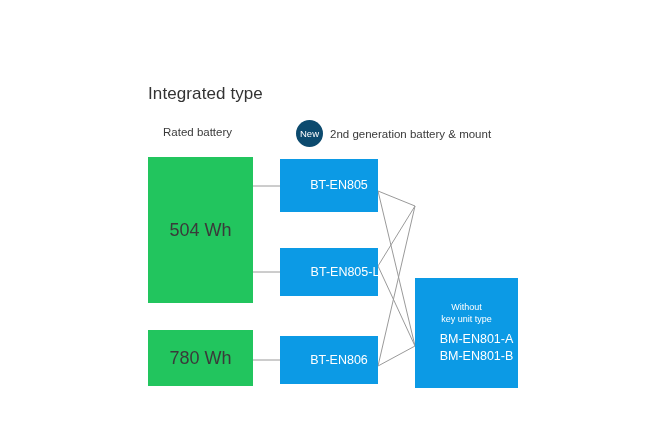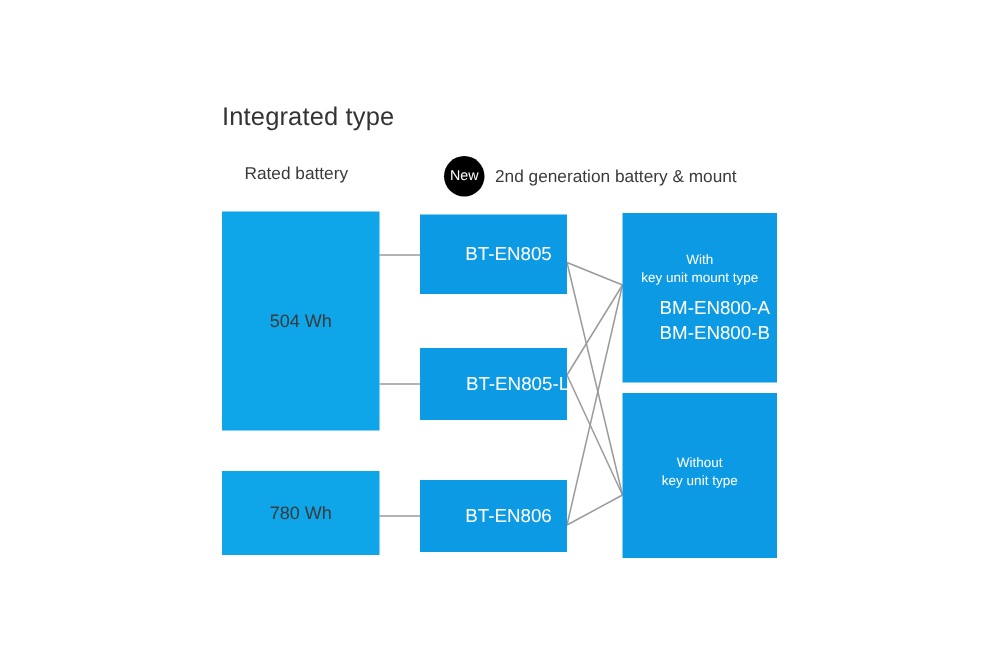--- a/index.html
+++ b/index.html
@@ -12,21 +12,21 @@
     height: 438px;
     position: relative;
     overflow: hidden;
     font-family: "Liberation Sans", sans-serif;
     color: #333333;
   }
 
   #diagram-canvas {
     position: absolute;
     left: 0;
-    top: 0;
+    top: 16px;
     width: 666px;
     height: 352px;
   }
 
   
   #page-title {
     position: absolute;
     left: 148px;
     top: 68px;
     font-size: 17px;
@@ -50,21 +50,21 @@
     left: 296px;
     top: 104px;
     display: flex;
     align-items: center;
     white-space: nowrap;
   }
   #new-badge {
     width: 27px;
     height: 27px;
     border-radius: 50%;
-    background: #000000;
+    background: #0c4a6e;
     color: #ffffff;
     font-size: 9.5px;
     display: flex;
     align-items: center;
     justify-content: center;
     flex: 0 0 auto;
   }
   #col-label-right {
     margin-left: 7px;
     font-size: 11.5px;
@@ -89,23 +89,23 @@
   .box {
     position: absolute;
     box-sizing: border-box;
     display: flex;
     flex-direction: column;
     align-items: center;
     justify-content: center;
     text-align: center;
   }
   .box-gray {
-    background: #0ea5e9;
+    background: #22c55e;
     color: #3a3a3a;
-    font-size: 12px;
+    font-size: 18px;
   }
   .box-blue {
     background: #0c9ae5;
     color: #ffffff;
   }
   .box-blue .code {
     font-size: 12.5px;
     line-height: 17px;
     white-space: nowrap;
     margin-left: 20px;
@@ -175,29 +175,23 @@
   <div class="box box-blue" id="box-bt-en805">
     <span class="code">BT-EN805</span>
   </div>
   <div class="box box-blue" id="box-bt-en805-l">
     <span class="code">BT-EN805-L</span>
   </div>
   <div class="box box-blue" id="box-bt-en806">
     <span class="code">BT-EN806</span>
   </div>
 
-  <div class="box box-blue" id="box-bm-en800">
-    <div class="sub-block">
-      <div class="sub">With</div>
-      <div class="sub">key unit mount type</div>
-    </div>
-    <div class="code">BM-EN800-A</div>
-    <div class="code">BM-EN800-B</div>
-  </div>
 
   <div class="box box-blue" id="box-bm-en801">
     <div class="sub-block">
       <div class="sub">Without</div>
       <div class="sub">key unit type</div>
     </div>
+    <div class="code">BM-EN801-A</div>
+    <div class="code">BM-EN801-B</div>
   </div>
 
 </div>
 
 </body></html>

